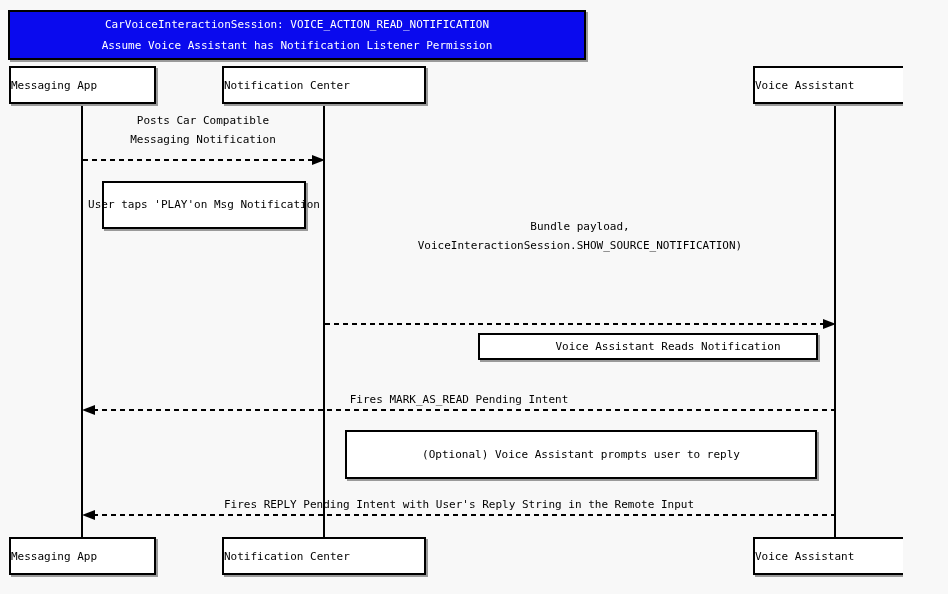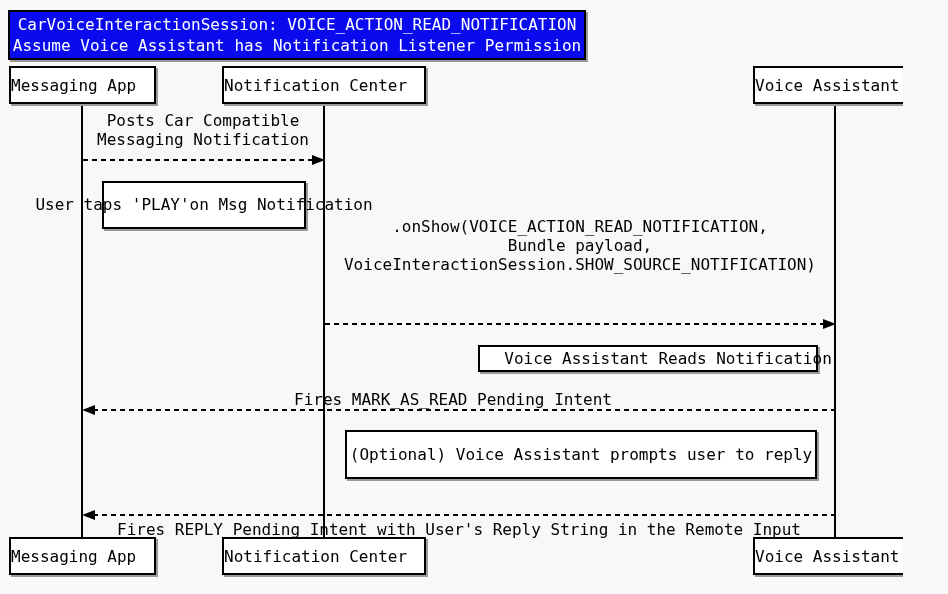--- a/index.html
+++ b/index.html
@@ -1,20 +1,20 @@
 <!DOCTYPE html>
 <html style="--diagram-bg: #f8f8f8; --title-bg: #0a0aee; --title-text: #ffffff; --box-bg: #ffffff; --line: #000000;"><head>
 <meta charset="utf-8">
 <style>
   html,body{margin:0;padding:0;background:var(--diagram-bg,#f8f8f8);}
   #stage{
     position:relative;width:903px;height:594px;overflow:hidden;
     background:var(--diagram-bg,#f8f8f8);
     font-family:"DejaVu Sans Mono","Liberation Mono",monospace;
-    font-size:16px;color:var(--line,#000);
+    font-size:11px;color:var(--line,#000);
   }
   .box{
     position:absolute;box-sizing:border-box;
     background:var(--box-bg,#fff);
     border:2px solid var(--line,#000);
     box-shadow:2px 2px 0 #9a9a9a;
     text-align:center;
   }
   .actor{display:flex;align-items:center;justify-content:flex-start;white-space:nowrap;}
   .note{display:flex;align-items:center;justify-content:center;line-height:20px;white-space:nowrap;}
@@ -73,40 +73,39 @@
     <div>Messaging Notification</div>
   </div>
   <div class="arrow right" style="left:83px;top:155px;width:242px;"></div>
 
   <div class="box note" style="left:102px;top:181px;width:204px;height:48px;">
     <div>User taps 'PLAY'</div>
     <div>on Msg Notification</div>
   </div>
 
   <div class="msglabel" style="left:330px;top:217px;width:500px;">
-    <div>.onShow(VOICE_ACTION_READ_NOTIFICATION,</div>
     <div>Bundle payload,</div>
     <div>VoiceInteractionSession.SHOW_SOURCE_NOTIFICATION)</div>
   </div>
   <div class="arrow right" style="left:325px;top:319px;width:511px;"></div>
 
-  <div class="box note" style="left:478px;top:345px;width:340px;height:27px;padding-left:40px;">
+  <div class="box note" style="left:478px;top:333px;width:340px;height:27px;padding-left:40px;">
     <div>Voice Assistant Reads Notification</div>
   </div>
 
-  <div class="msglabel" style="left:77px;top:390px;width:752px;">
+  <div class="msglabel" style="left:83px;top:390px;width:752px;">
     <div>Fires MARK_AS_READ Pending Intent</div>
   </div>
   <div class="arrow left" style="left:82px;top:405px;width:753px;"></div>
 
   <div class="box note" style="left:345px;top:430px;width:472px;height:49px;">
     <div>(Optional) Voice Assistant prompts user to reply</div>
   </div>
 
-  <div class="msglabel" style="left:83px;top:495px;width:752px;margin-top:25px;">
+  <div class="msglabel" style="left:83px;top:495px;width:752px;">
     <div>Fires REPLY Pending Intent with User's Reply String in the Remote Input</div>
   </div>
   <div class="arrow left" style="left:82px;top:510px;width:753px;"></div>
 
   <div class="box actor" style="left:9px;top:537px;width:147px;height:38px;">
     <span>Messaging App</span>
   </div>
   <div class="box actor" style="left:222px;top:537px;width:204px;height:38px;">
     <span>Notification Center</span>
   </div>

